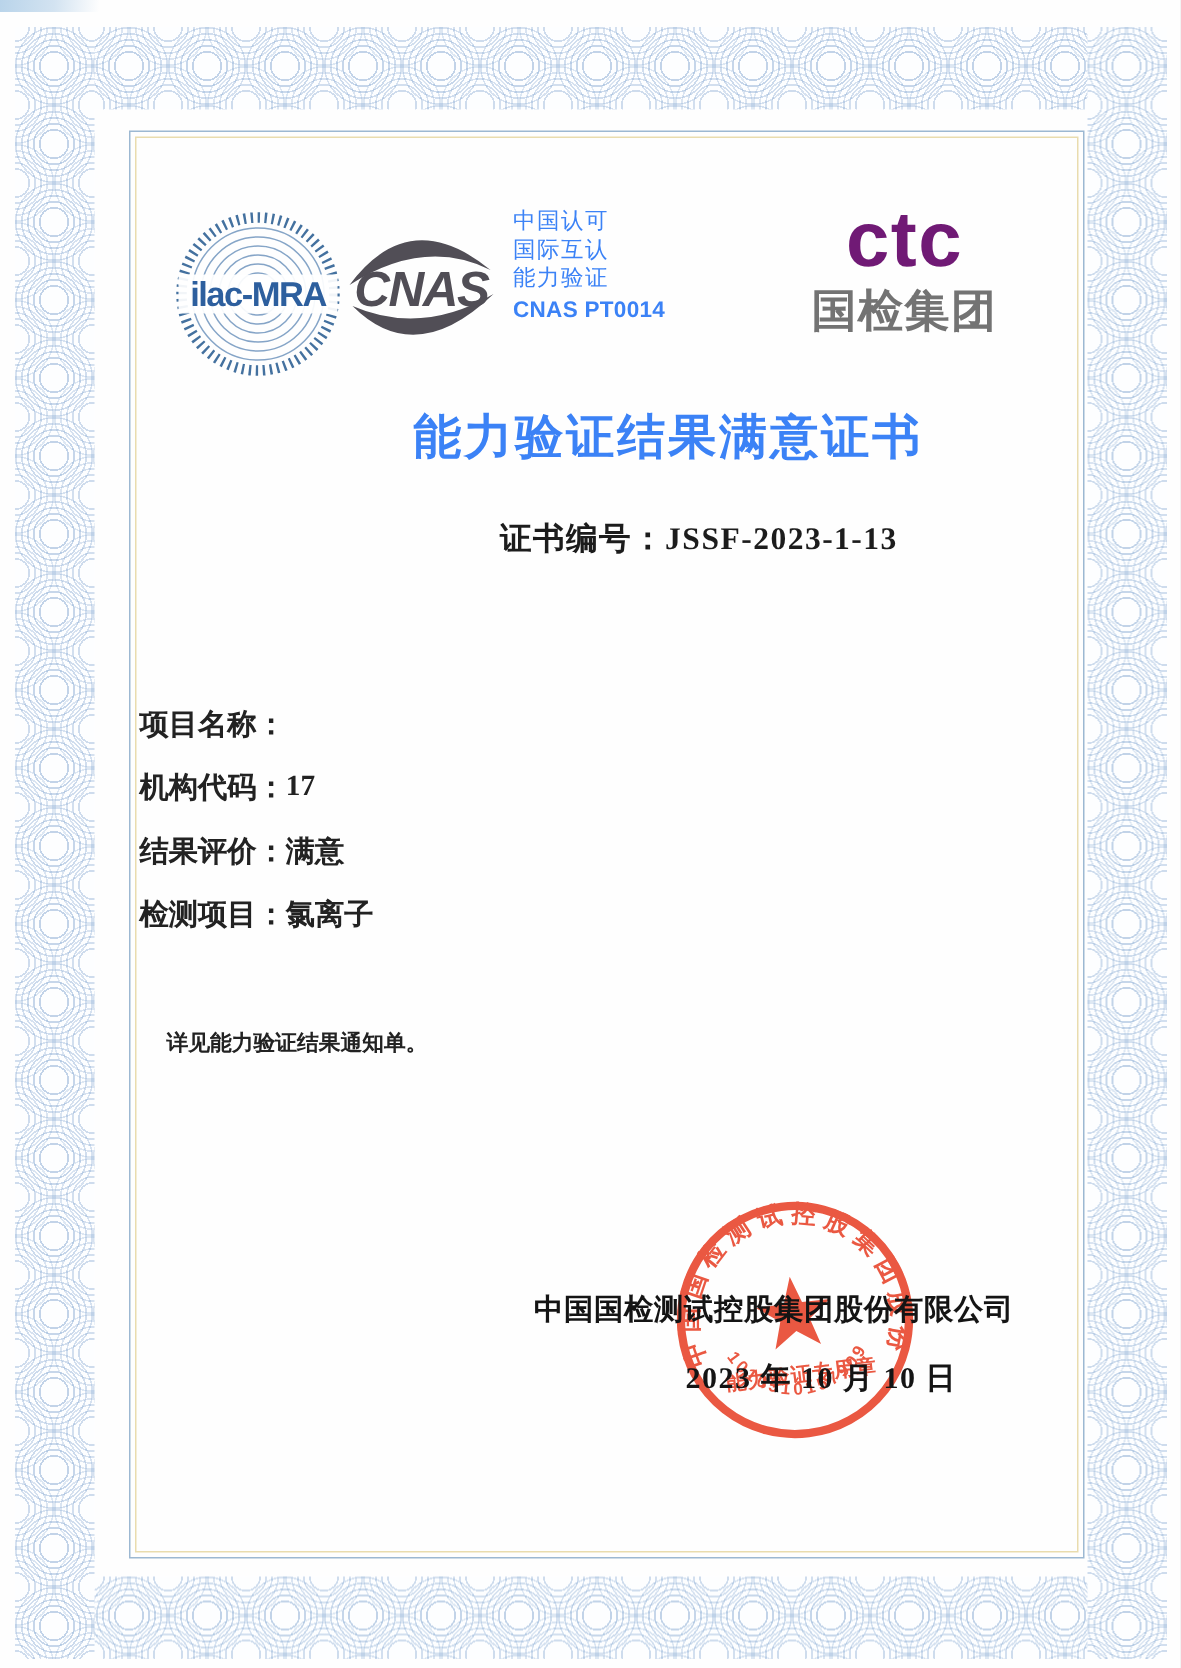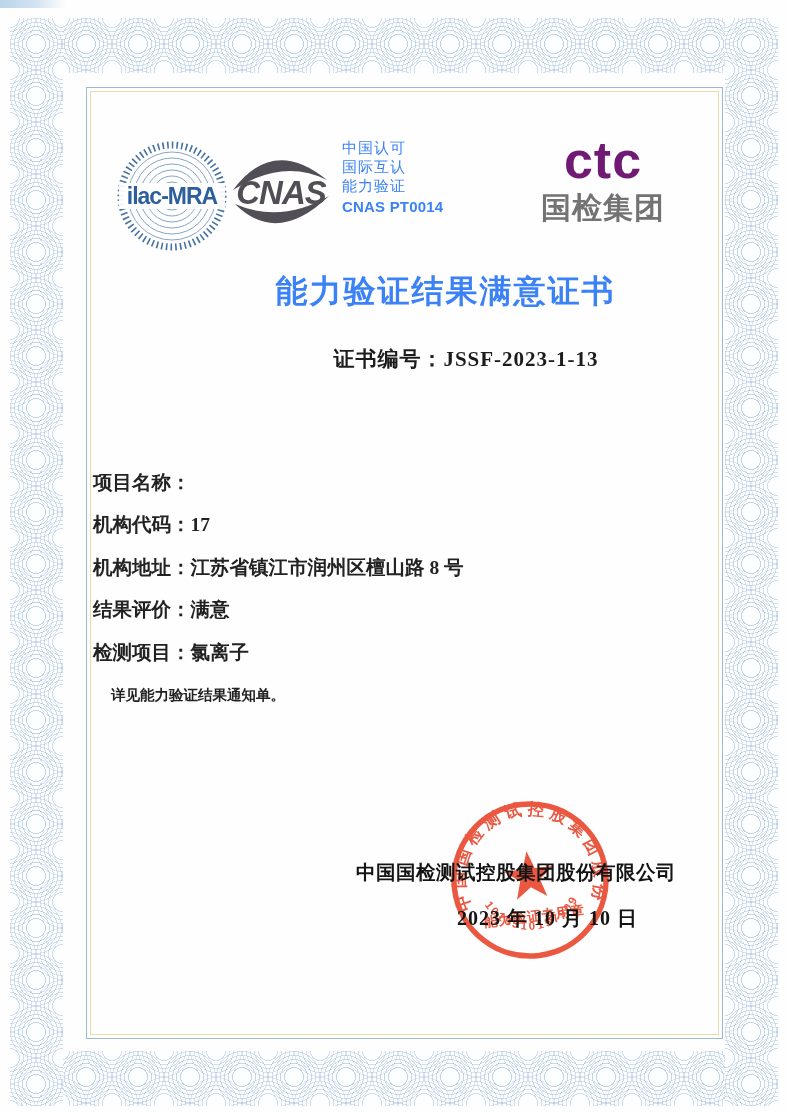--- a/index.html
+++ b/index.html
@@ -121,24 +121,20 @@
 
   <div class="fields">
     <div class="field-row">
       <span class="field-label">项目名称：</span>
     </div>
     <div class="field-row">
       <span class="field-label">机构代码：</span>
       <span class="field-value">17</span>
     </div>
     <div class="field-row">
-      <span class="field-label">机构地址：</span>
-      <span class="field-value">江苏省镇江市润州区檀山路 8 号</span>
-    </div>
-    <div class="field-row">
       <span class="field-label">结果评价：</span>
       <span class="field-value">满意</span>
     </div>
     <div class="field-row">
       <span class="field-label">检测项目：</span>
       <span class="field-value">氯离子</span>
     </div>
   </div>
   <div class="note-line">详见能力验证结果通知单。</div>
 

